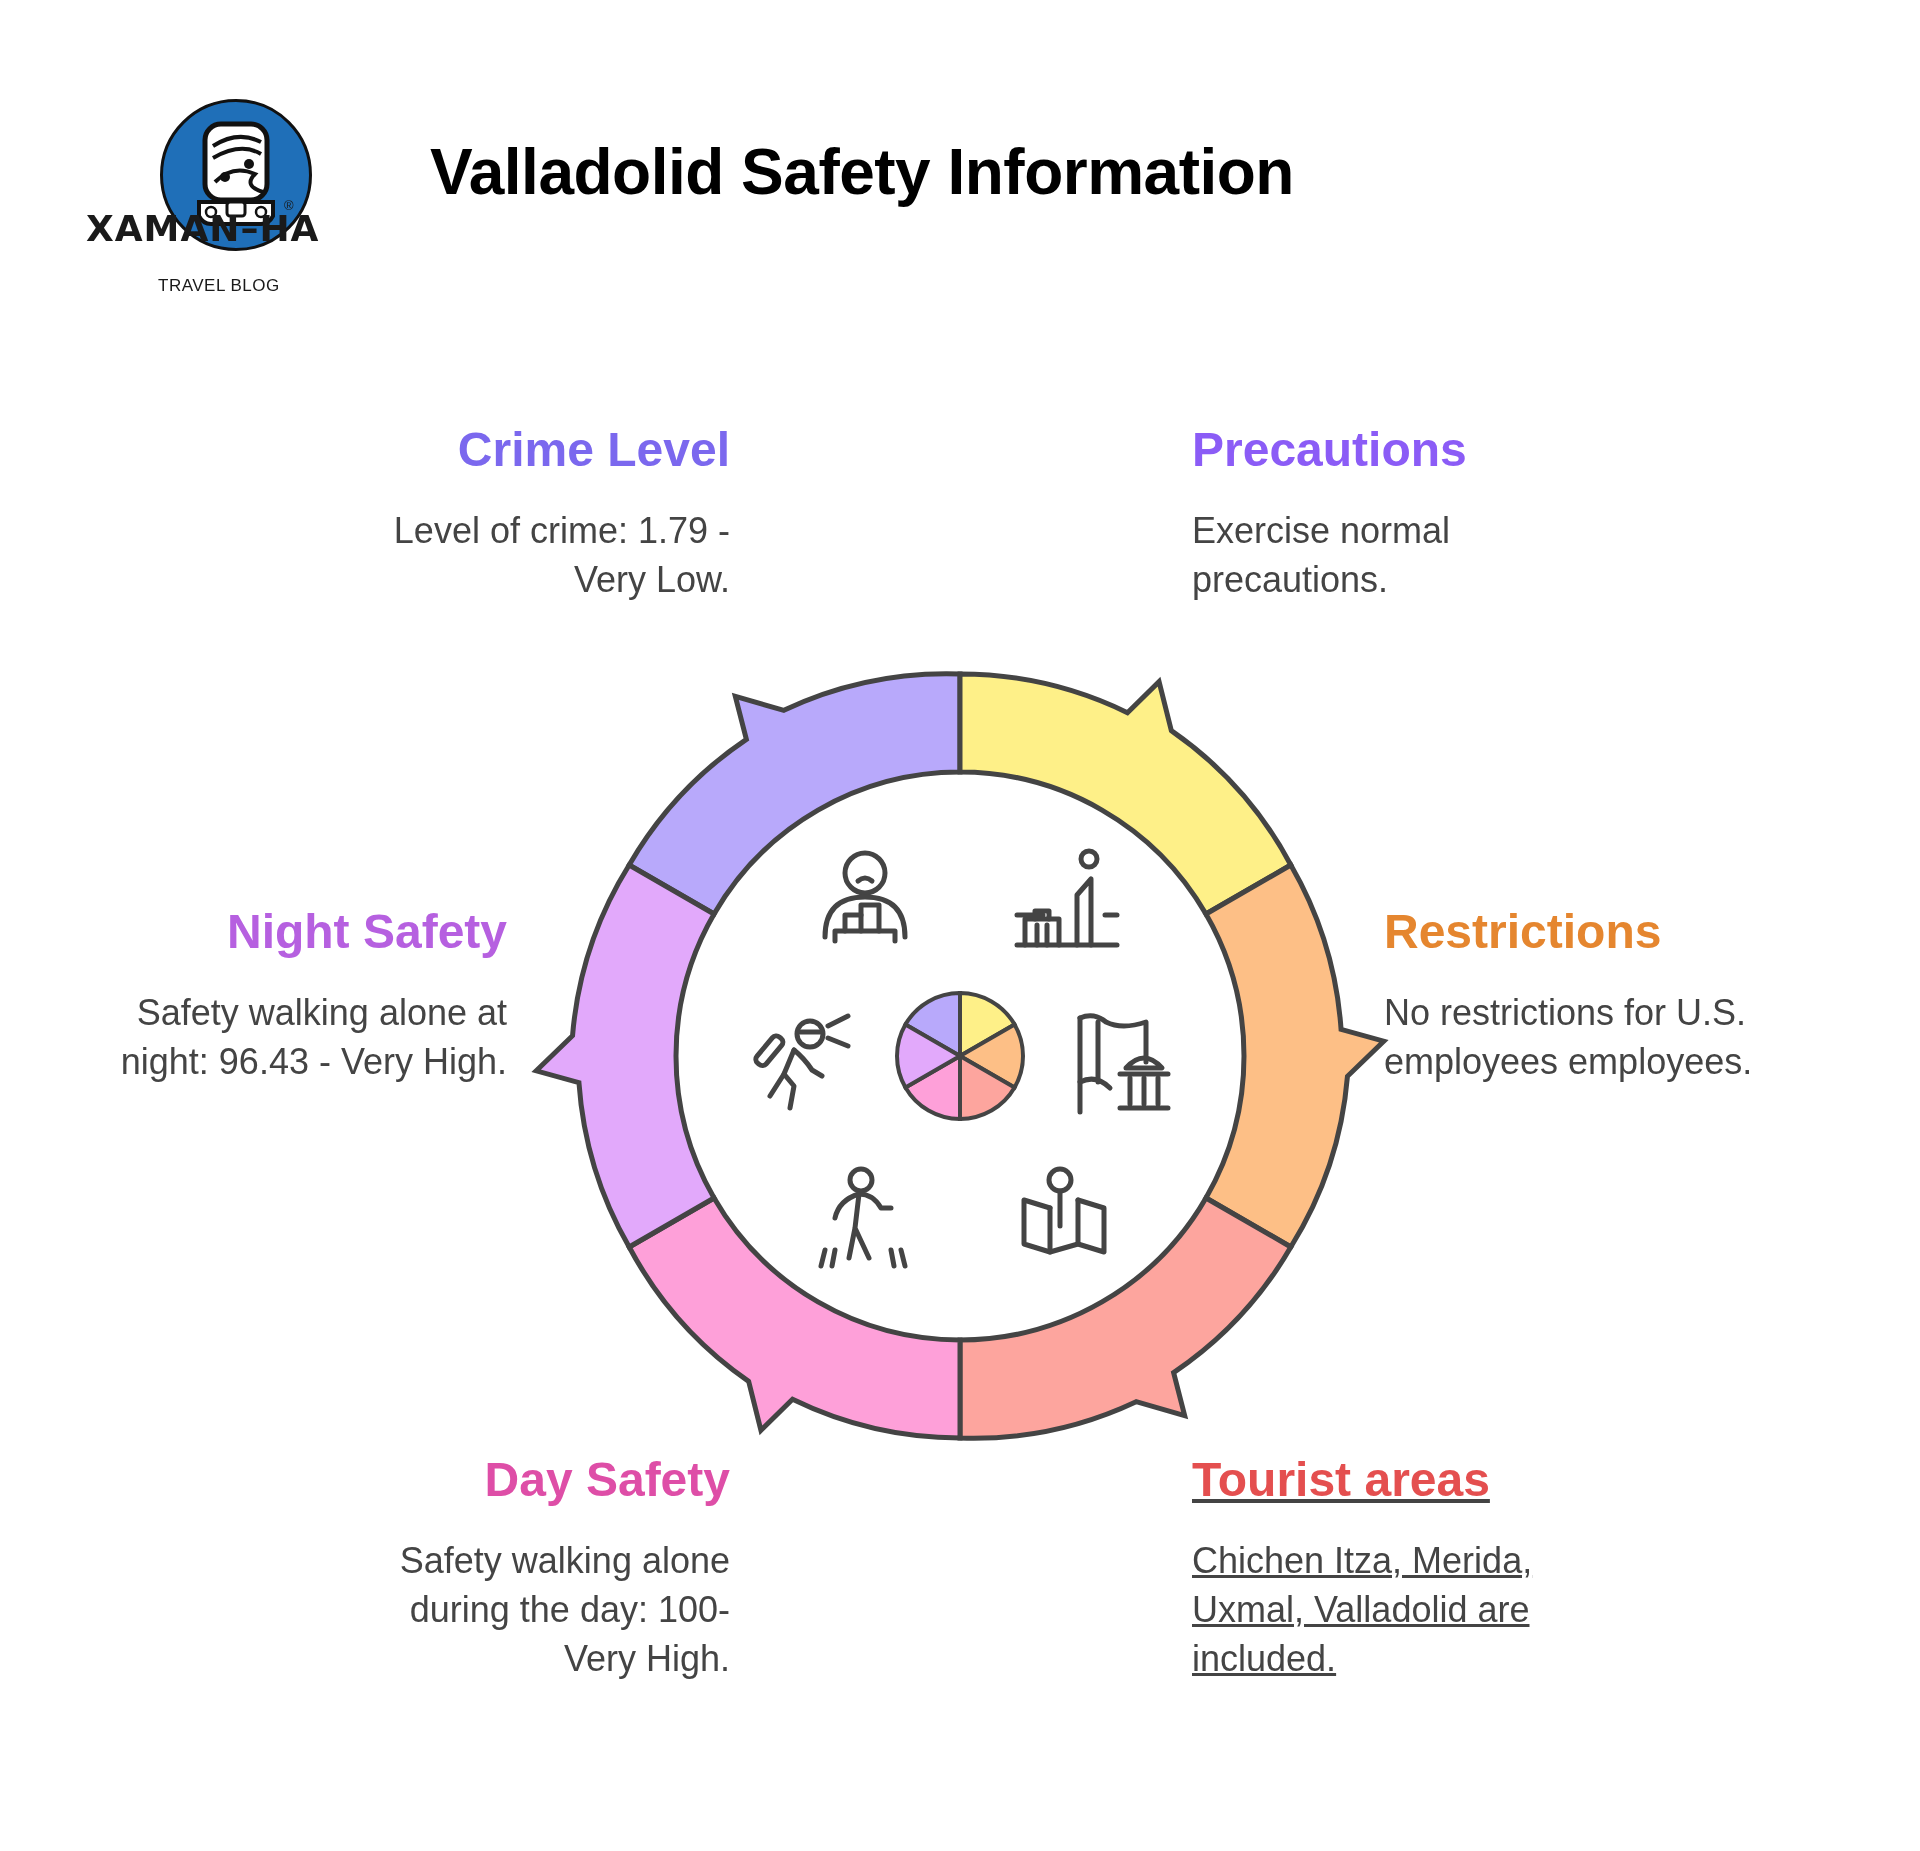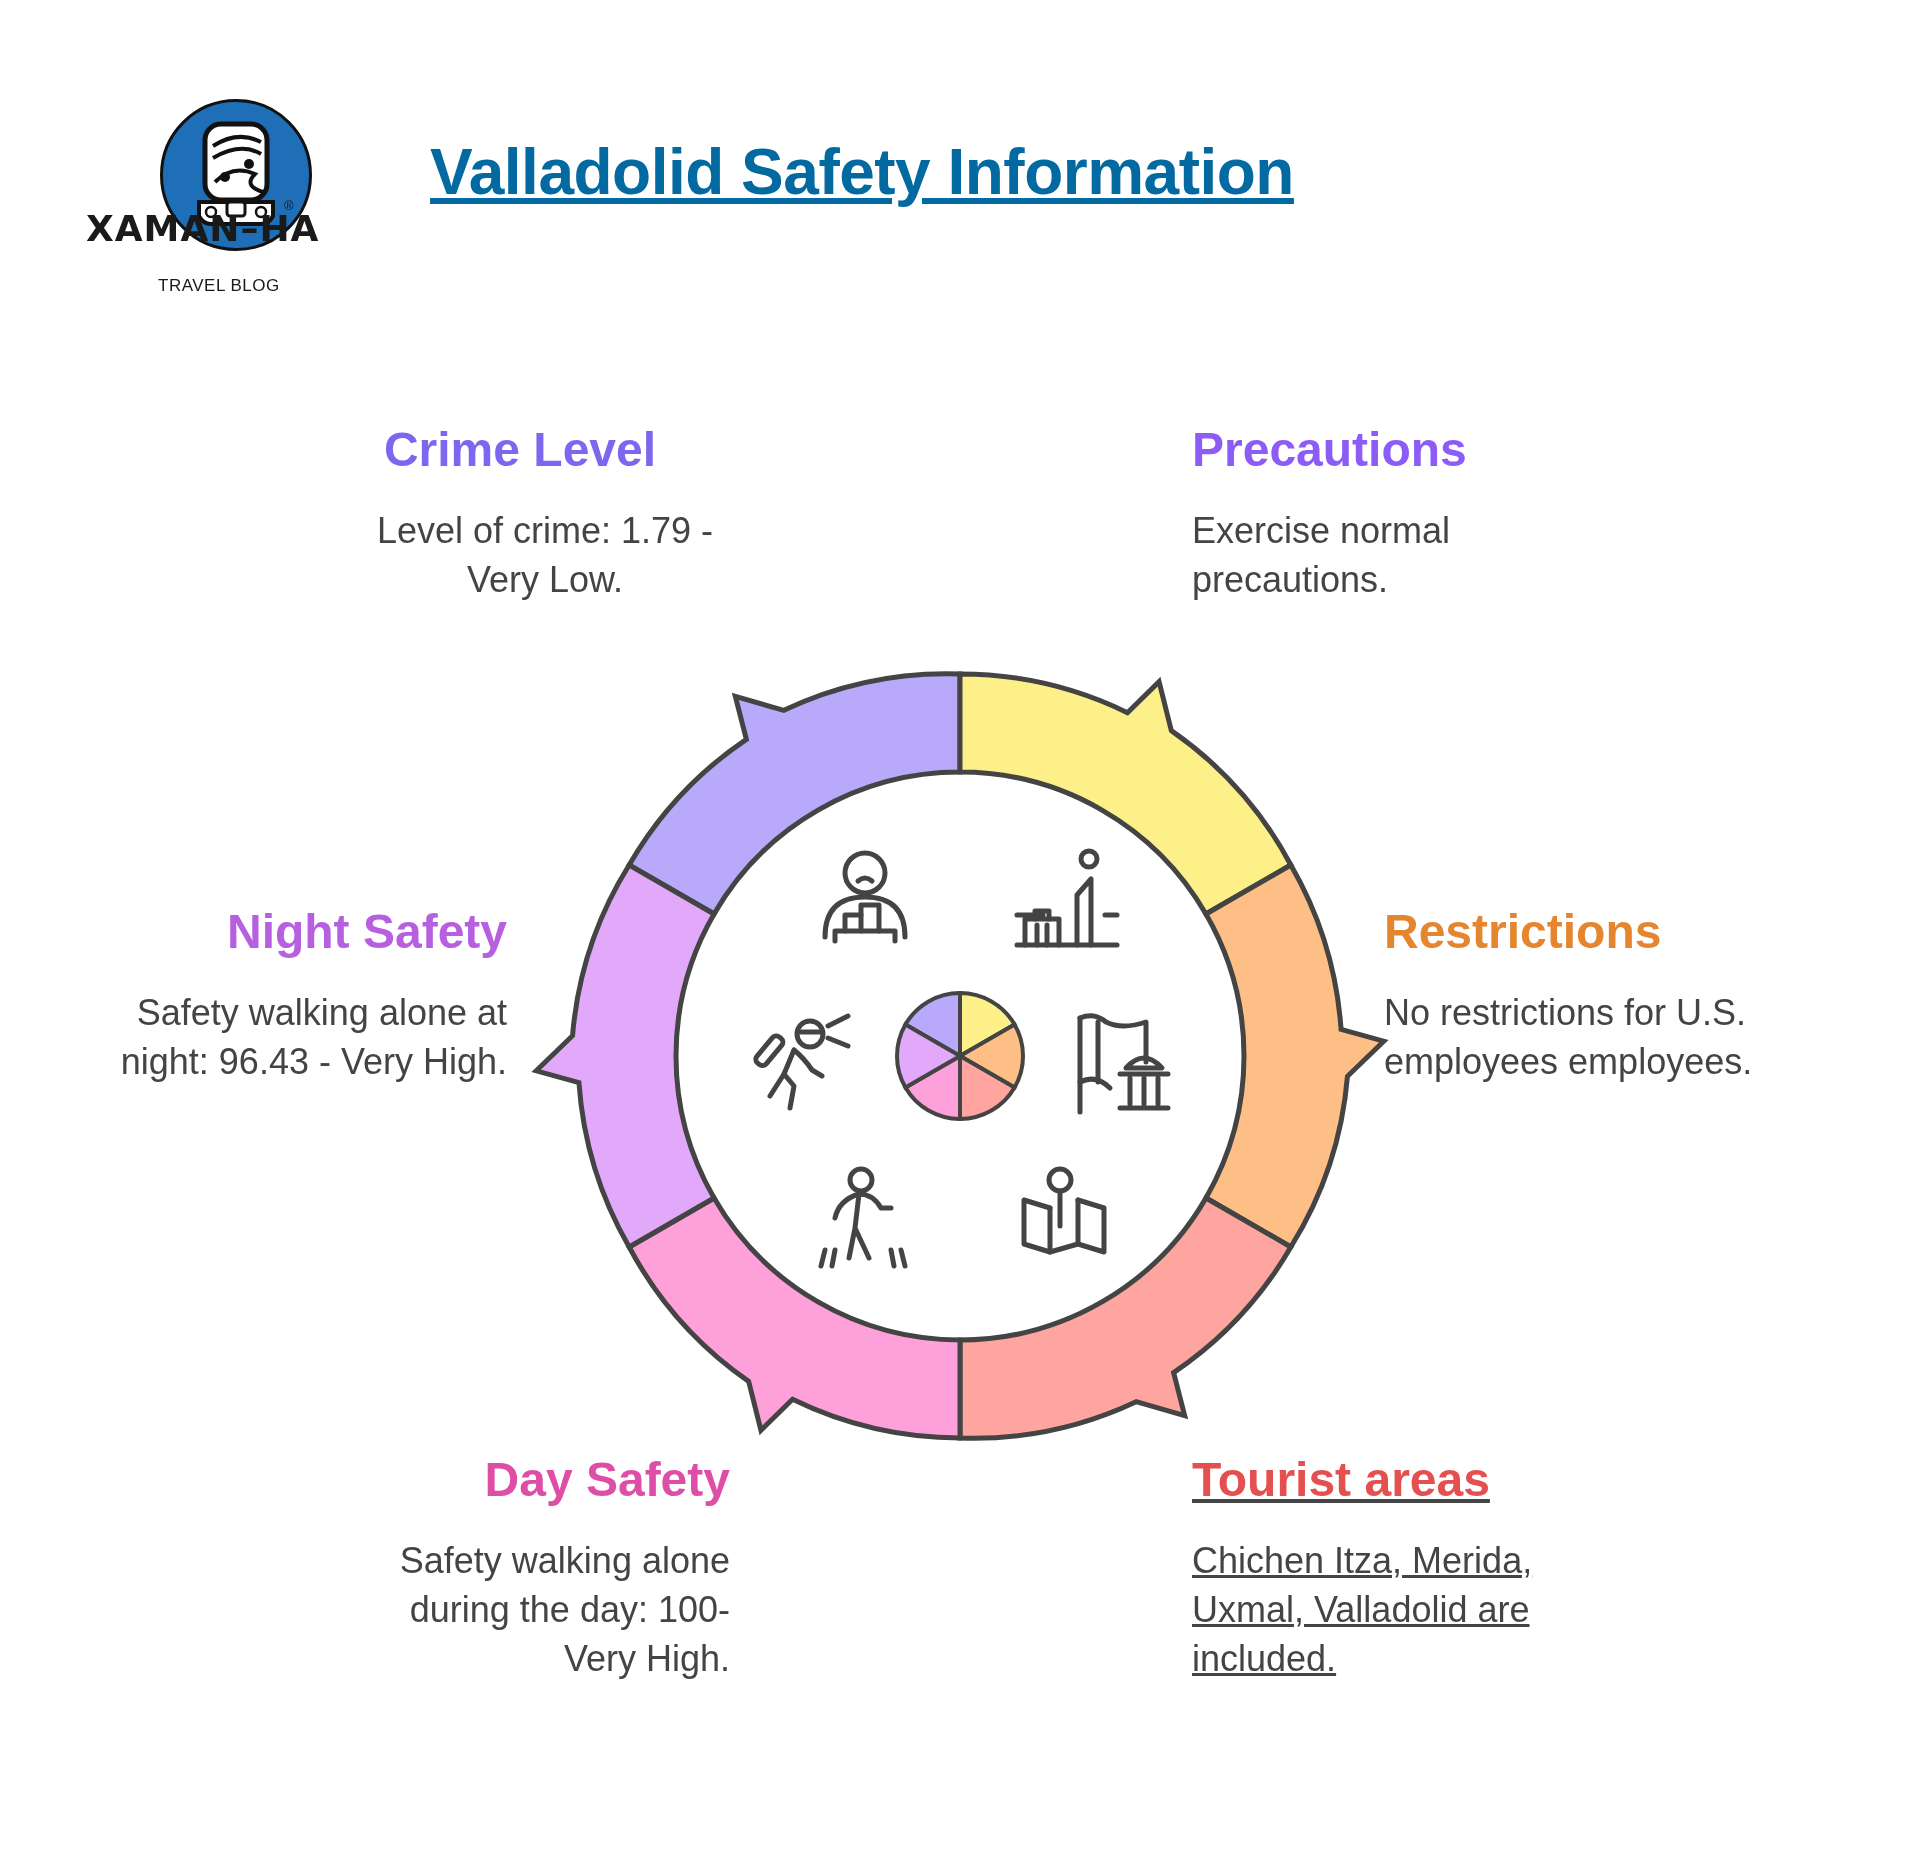--- a/index.html
+++ b/index.html
@@ -7,21 +7,21 @@
          font-family: "Liberation Sans", "DejaVu Sans", sans-serif; color: #444444; }
   .abs { position: absolute; }
   .logo { left: 60px; top: 48px; width: 250px; height: 240px; }
   .logo-circle { position: absolute; left: 100px; top: 51px; width: 152px; height: 152px;
                  border-radius: 50%; background: #1F6FB8; border: 3px solid #111; box-sizing: border-box; }
   .logo-name { position: absolute; left: 2px; top: 160px; font-family: "DejaVu Sans", sans-serif;
                font-weight: bold; font-size: 36px; letter-spacing: 1px; color: #1a1a1a; white-space: nowrap; margin-left: 24px; }
   .logo-reg { position: absolute; left: 224px; top: 150px; font-size: 13px; color: #1a1a1a; }
   .logo-sub { position: absolute; left: 98px; top: 212px; font-size: 17px; color: #1a1a1a; letter-spacing: 0.5px; white-space: nowrap; margin-top: 16px; }
   .title { left: 0; width: 1724px; top: 135px; text-align: center; font-weight: bold;
-           font-size: 64px; color: #0369a1; letter-spacing: -0.5px; text-decoration: underline; }
+           font-size: 64px; color: #000000; letter-spacing: -0.5px; }
   .block { width: 420px; }
   .block.right-align { text-align: right; }
   .block h2 { margin: 0; font-size: 48px; font-weight: bold; line-height: 56px; }
   .block p { margin: 28px 0 0 0; font-size: 36px; line-height: 49px; color: #444444; }
   svg { position: absolute; left: 0; top: 0; }
 </style>
 </head>
 <body>
 
 <div class="abs logo">
@@ -113,21 +113,21 @@
 
     <g transform="translate(1060,1220)">
       <circle cx="0" cy="-40" r="11"></circle>
       <path d="M0 -29 V6"></path>
       <path d="M-10 -12 l-26 -8 v44 l26 8 l28 -8 l26 8 v-44 l-26 -8"></path>
       <path d="M-10 -12 v44 M18 -20 v44"></path>
     </g>
   </g>
 </svg>
 
-<div class="abs block right-align" style="left:310px; top:422px;text-align:center;">
+<div class="abs block right-align" style="left:310px; top:422px;">
   <h2 style="color:#7B68EE">Crime Level</h2>
   <p style="margin-left:50px">Level of crime: 1.79 - Very Low.</p>
 </div>
 <div class="abs block" style="left:1192px; top:422px; width:360px;">
   <h2 style="color:#8b5cf6">Precautions</h2>
   <p style="width:310px">Exercise normal precautions.</p>
 </div>
 <div class="abs block" style="left:1384px; top:904px; width:480px;">
   <h2 style="color:#E5862F">Restrictions</h2>
   <p style="width:450px">No restrictions for U.S. employees employees.</p>

